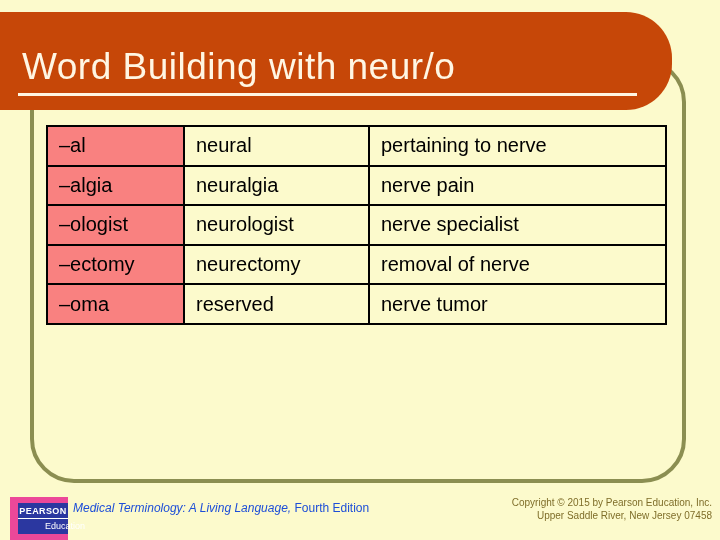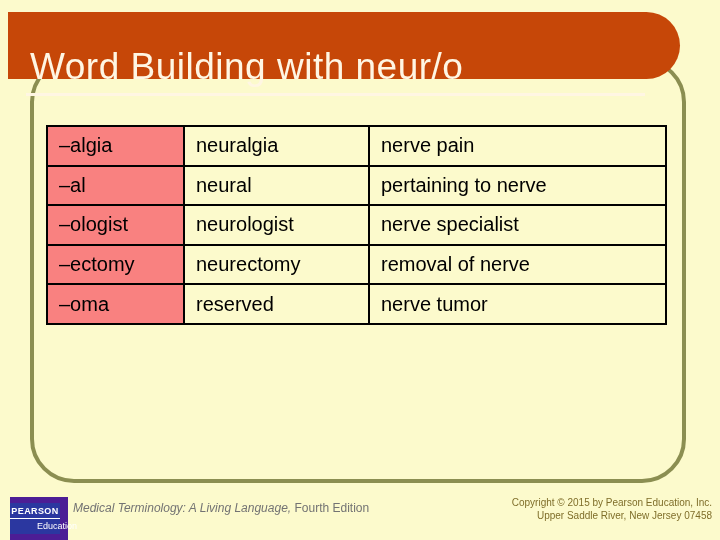--- a/index.html
+++ b/index.html
@@ -16,22 +16,22 @@
     left:30px; top:58px;
     width:656px; height:425px;
     border:4px solid #8B8E51;
     border-radius:44px;
     box-sizing:border-box;
     z-index:1;
   }
   
   .title-bar {
     position:absolute;
-    left:8px; top:12px;
-    width:672px; height:67px;
+    left:0; top:12px;
+    width:672px; height:98px;
     background:#C64708;
     border-radius:0 46px 46px 0;
     z-index:2;
   }
   .title-text {
     position:absolute;
     left:22px; top:36px;
     font-size:37px;
     line-height:1;
     color:#FFF6E3;
@@ -62,22 +62,22 @@
     background:#FCFACC;
     overflow:hidden;
     white-space:nowrap;
   }
   table.word-table td.suffix { background:#F98180; }
   
   .logo-block {
     position:absolute;
     left:10px; top:497px;
     width:58px; height:43px;
-    background:#4c1d95;
-    display:flex; align-items:center; justify-content:flex-start;
+    background:#ec4899;
+    display:flex; align-items:center; justify-content:flex-end;
     z-index:4;
   }
   .logo-inner {
     width:50px; height:31px;
     background:#2B37A0;
     display:flex; flex-direction:column;
     align-items:center; justify-content:center;
     color:#FFFFFF;
   }
   .logo-line1 {
@@ -88,21 +88,21 @@
   }
   .logo-line2 {
     font-size:9px; line-height:14px;
     width:100%; text-align:center;padding-left:44px;
   }
   .book-credit {
     position:absolute;
     left:73px; top:501px;
     font-size:12px;
     line-height:14.5px;
-    color:#737373;
+    color:#1d4ed8;
     z-index:4;
   }
   .book-credit .ital { font-style:italic; }
   .copyright {
     position:absolute;
     right:8px; top:496px;
     text-align:right;
     font-size:10px;
     line-height:13px;
     color:#7F6E2A;
@@ -122,28 +122,28 @@
   </div>
 
   <table class="word-table">
     <colgroup>
       <col style="width:137px">
         <col style="width:185px">
         <col style="width:297px">
     </colgroup>
     <tbody>
       <tr>
+        <td class="suffix">–al</td>
+        <td>neural</td>
+        <td>pertaining to nerve</td>
+      </tr>
+      <tr>
         <td class="suffix">–algia</td>
         <td>neuralgia</td>
         <td>nerve pain</td>
-      </tr>
-      <tr>
-        <td class="suffix">–al</td>
-        <td>neural</td>
-        <td>pertaining to nerve</td>
       </tr>
       <tr>
         <td class="suffix">–ologist</td>
         <td>neurologist</td>
         <td>nerve specialist</td>
       </tr>
       <tr>
         <td class="suffix">–ectomy</td>
         <td>neurectomy</td>
         <td>removal of nerve</td>

